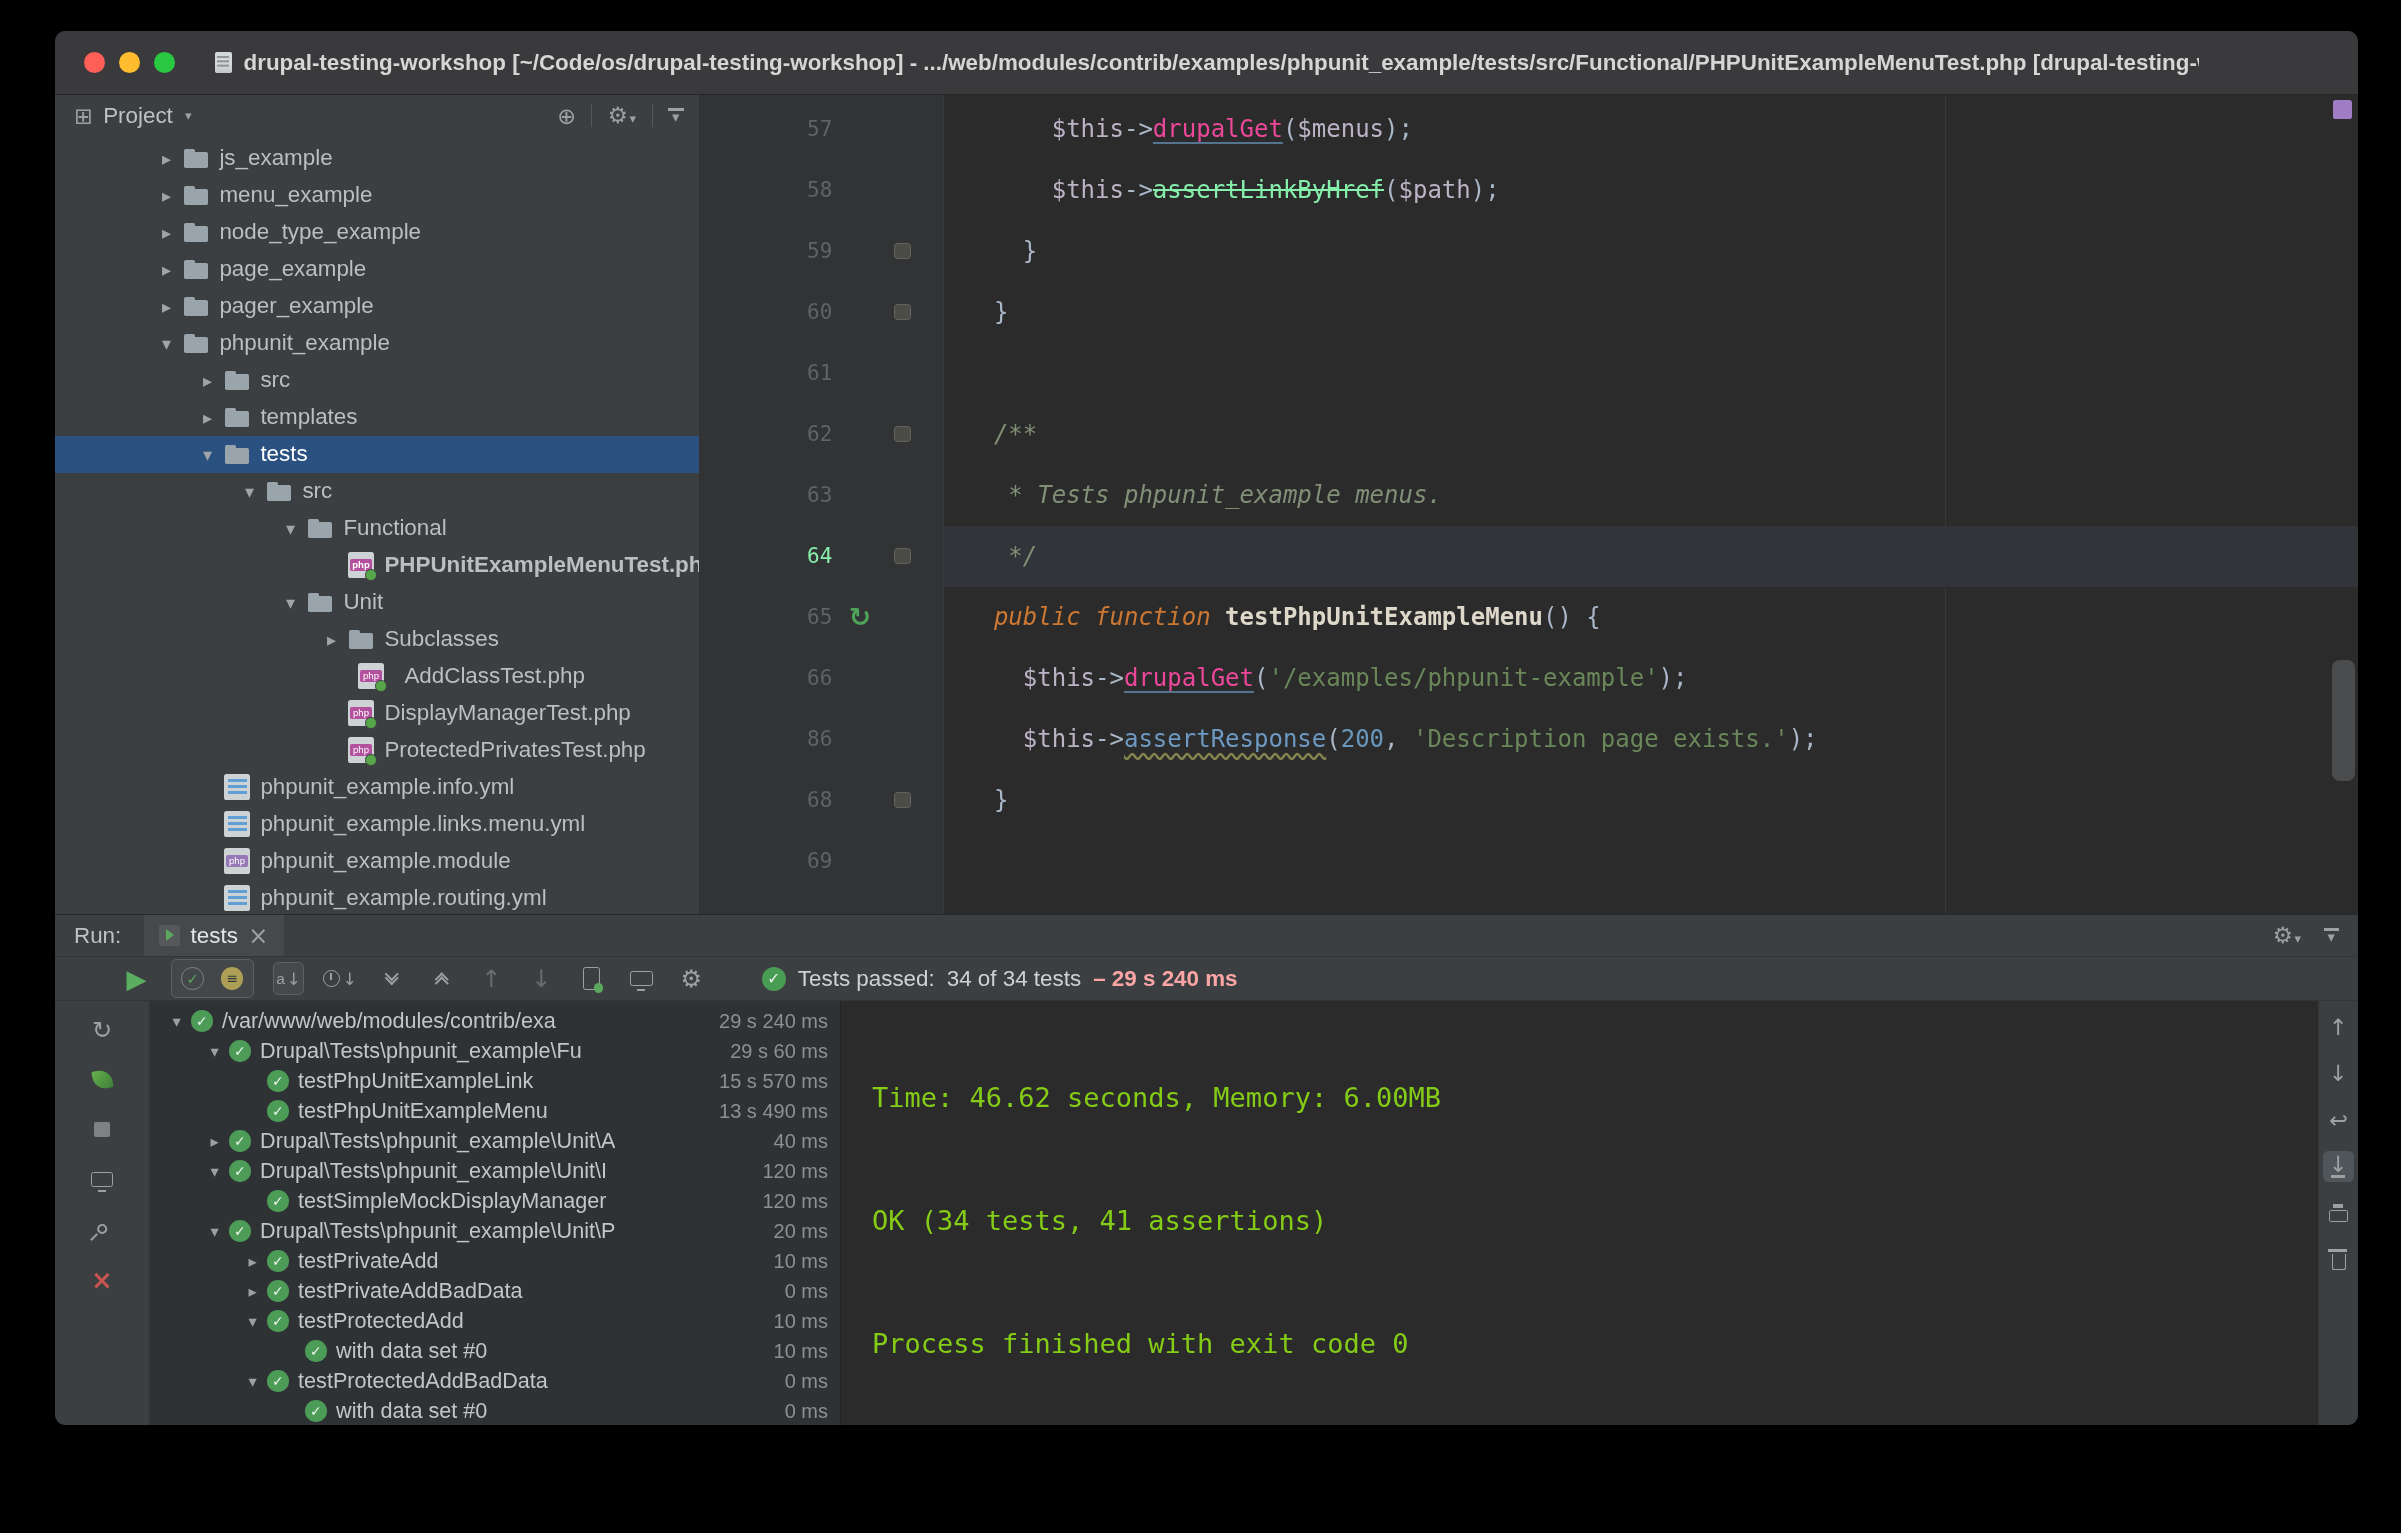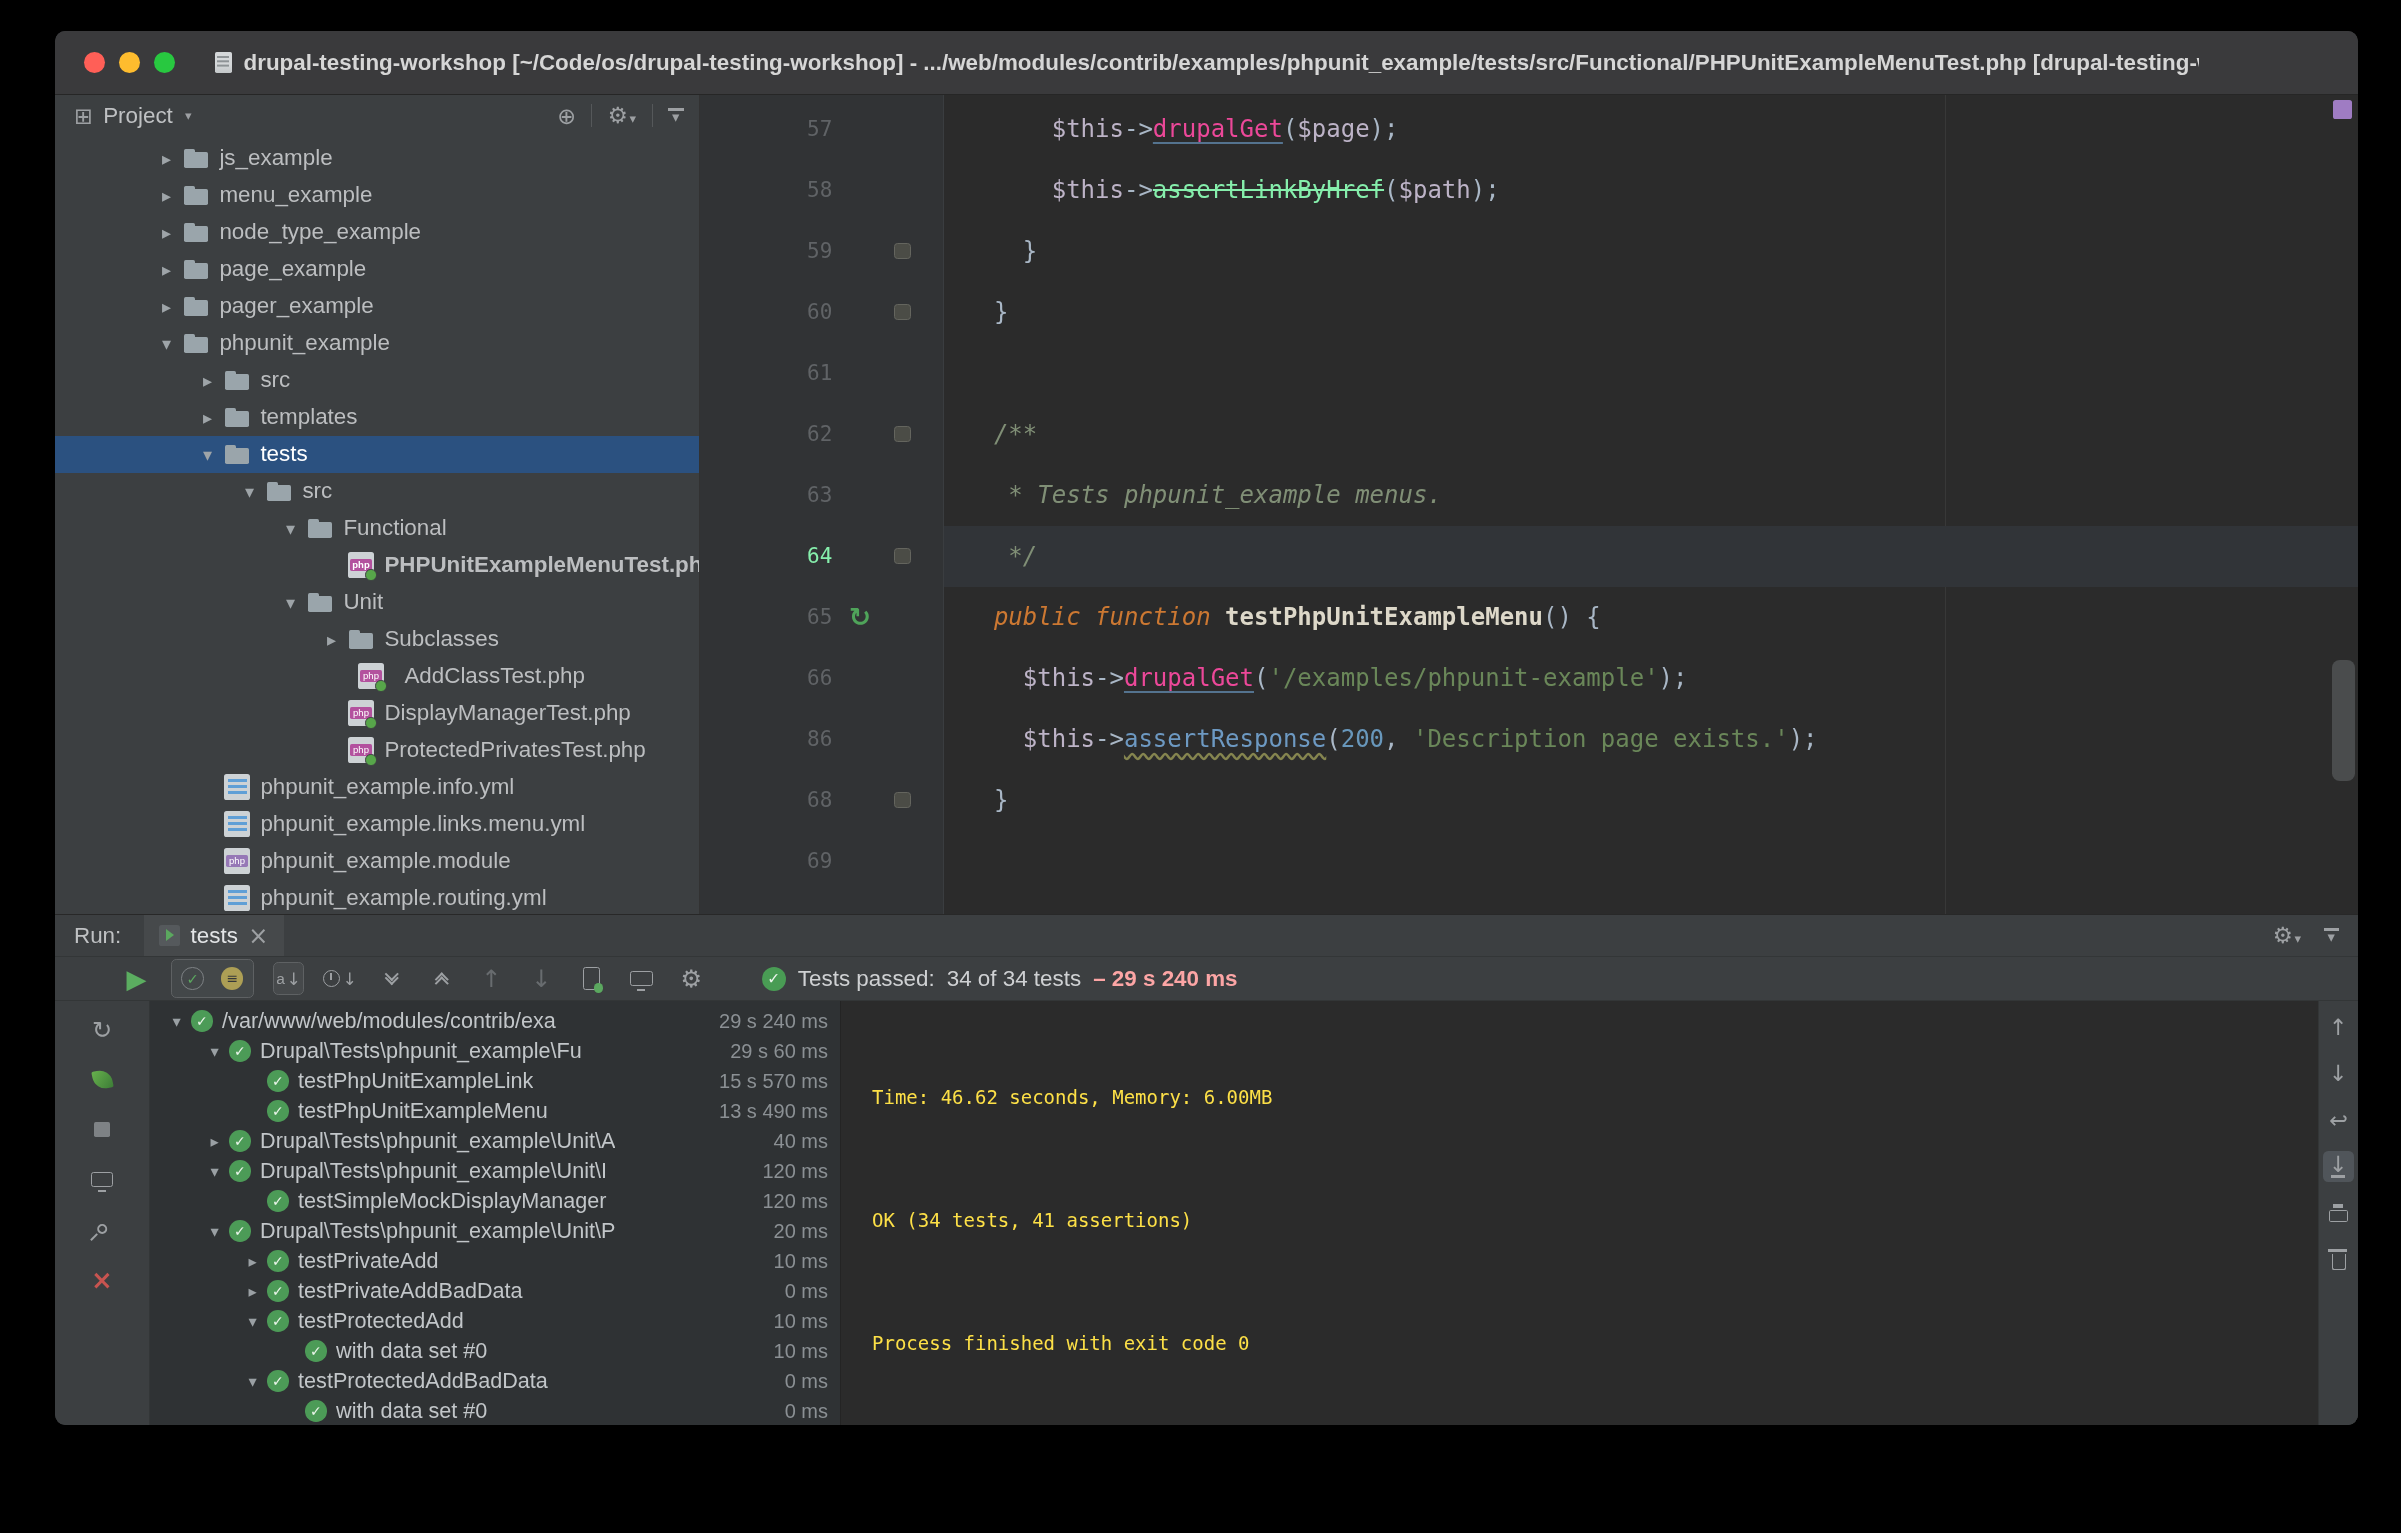--- a/index.html
+++ b/index.html
@@ -155,21 +155,21 @@
 
   .test-tree { width:690px; flex:none; background:#2f3234; overflow:hidden; padding-top:5.2px; }
   .ttree-row { height:30px; display:flex; align-items:center; font-size:21.6px; color:#c2c6c9; white-space:nowrap; }
   .tt-arrow { width:29px; flex:none; text-align:center; color:#9aa0a4; font-size:16.4px; }
   .tt-check { width:21.6px; height:21.6px; flex:none; border-radius:50%; background:#4C9B57; color:#eaf5ea;
               display:flex; align-items:center; justify-content:center; font-size:14px; margin-right:9.5px; }
   .tt-label { overflow:hidden; }
   .tt-dur { margin-left:auto; flex:none; color:#8b9094; font-size:20px; padding-right:12px; padding-left:8.6px; }
 
   .console { flex:1; min-width:0; background:#2b2b2b; border-left:0.9px solid #242424;
-             font-family:"DejaVu Sans Mono", monospace; font-size:19px; color:#fde047;
+             font-family:"DejaVu Sans Mono", monospace; font-size:27px; color:#84cc16;
              line-height:41px; padding:35px 0 0 31px; white-space:pre; overflow:hidden; }
 
   .right-strip { width:40px; flex:none; background:#3c3f41; border-left:0.9px solid #333637;
                  display:flex; flex-direction:column; align-items:center; padding-top:10.4px; gap:15.5px; }
   .rs-ic { width:31px; height:31px; display:flex; align-items:center; justify-content:center;
            color:#9da0a3; font-size:22.4px; }
   .bar-ic { display:flex; flex-direction:column; align-items:center; line-height:19px; }
   .bar-ic::after { content:""; width:14px; height:2.6px; background:#9da0a3; margin-top:1.7px; }
   .print-ic { width:19px; height:12px; border:1.7px solid #9da0a3; border-radius:1.7px; position:relative; margin-top:6px; }
   .print-ic::before { content:""; position:absolute; top:-7px; left:2.6px; width:10.4px; height:4.3px; background:#9da0a3; }
@@ -326,21 +326,21 @@
     <div class="editor">
       <div class="gutter-bg"></div>
       <div class="margin-guide"></div>
       <div class="code-lines">
           <div class="cl">
             <span class="gut">
               <span class="num">57</span>
               <span class="runslot"></span>
               <span class="foldslot"></span>
             </span>
-            <span class="codetext"><span class="t-p">      </span><span class="t-var">$this</span><span class="t-p">-&gt;</span><span class="t-mlink">drupalGet</span><span class="t-p">(</span><span class="t-var">$page</span><span class="t-p">);</span></span>
+            <span class="codetext"><span class="t-p">      </span><span class="t-var">$this</span><span class="t-p">-&gt;</span><span class="t-mlink">drupalGet</span><span class="t-p">(</span><span class="t-var">$menus</span><span class="t-p">);</span></span>
           </div>
           <div class="cl">
             <span class="gut">
               <span class="num">58</span>
               <span class="runslot"></span>
               <span class="foldslot"></span>
             </span>
             <span class="codetext"><span class="t-p">      </span><span class="t-var">$this</span><span class="t-p">-&gt;</span><span class="t-mdep">assertLinkByHref</span><span class="t-p">(</span><span class="t-var">$path</span><span class="t-p">);</span></span>
           </div>
           <div class="cl">

